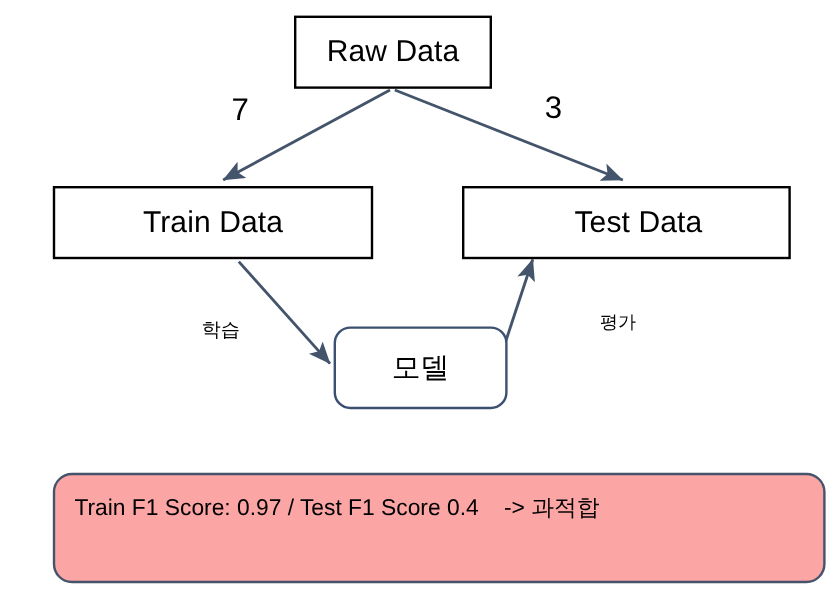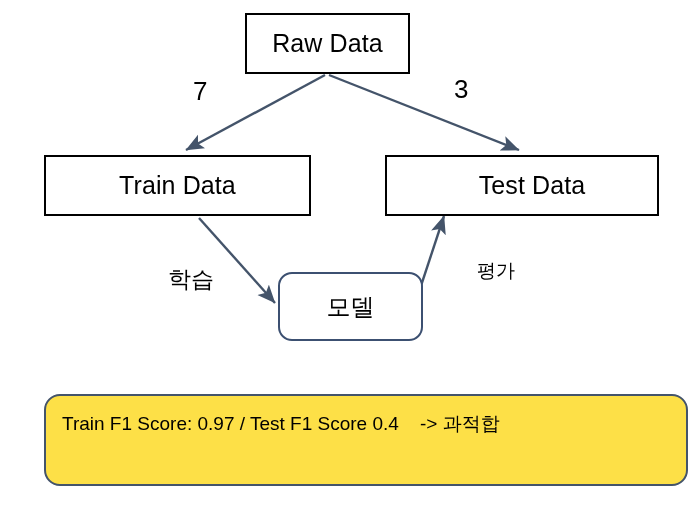--- a/index.html
+++ b/index.html
@@ -106,37 +106,37 @@
     left: 193px;
     top: 78px;
   }
   #edge-label-test-ratio {
     left: 454px;
     top: 76px;
   }
   #edge-label-fit {
     left: 168px;
     top: 268px;
-    font-size: 23px;
+    font-size: 16px;
   }
   #edge-label-evaluate {
-    left: 477px;
+    left: 500px;
     top: 261px;
-    font-size: 19px;
+    font-size: 15px;
   }
 
   
   #results-callout {
     position: absolute;
     box-sizing: border-box;
     left: 44px;
     top: 394px;
     width: 644px;
     height: 92px;
-    background: #fde047;
+    background: #fca5a5;
     border: 2px solid #44546a;
     border-radius: 16px;
     padding: 13px 0 0 16px;
   }
   #results-callout .result-line {
     font-size: 19px;
     line-height: 30px;
     white-space: pre;
     color: #000000;
   }

